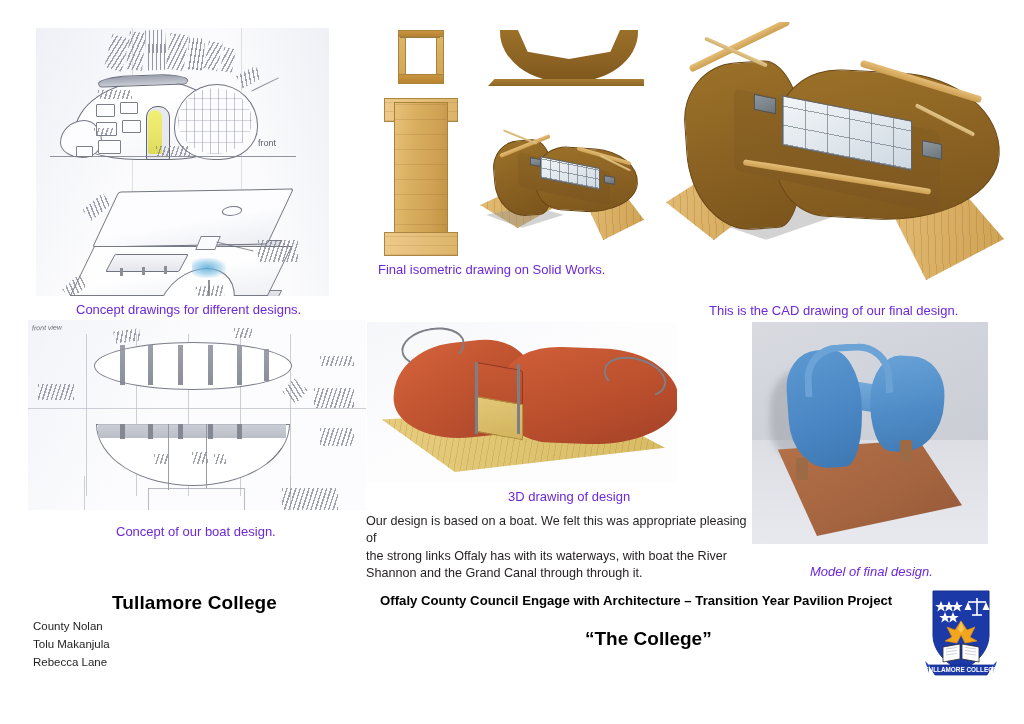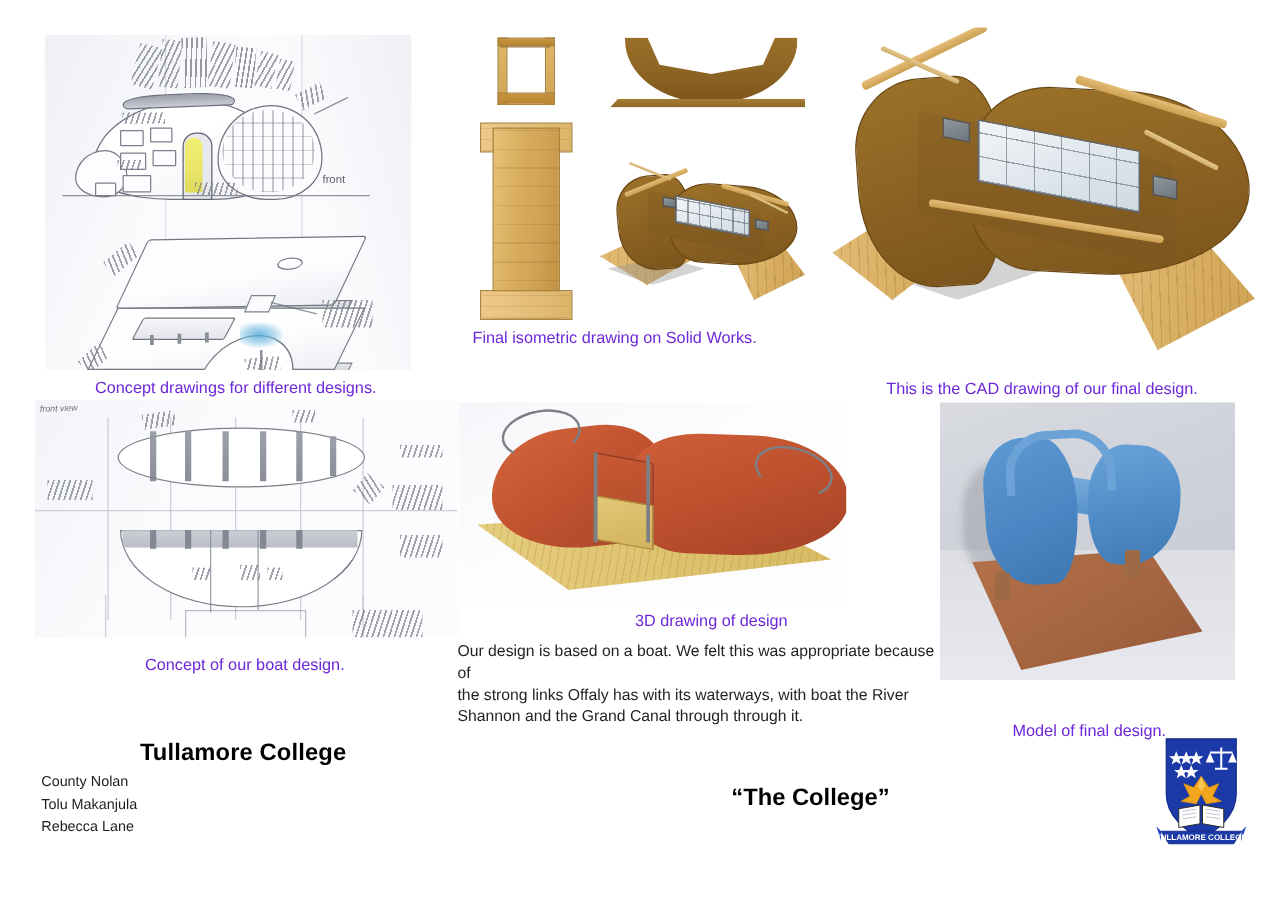--- a/index.html
+++ b/index.html
@@ -646,48 +646,49 @@
     <div class="d3-hoop" style="left:236px; top:36px; width:60px; height:34px;
          border-bottom-color:transparent; transform:rotate(16deg);"></div>
     <div class="abs" style="left:108px; top:40px; width:3px; height:72px;
          background:#7d7f86; transform:skewY(10deg);"></div>
     <div class="abs" style="left:150px; top:42px; width:3px; height:70px;
          background:#7d7f86; transform:skewY(10deg);"></div>
   </div>
   <div class="abs caption" style="left:508px; top:489px;">3D drawing of design</div>
 
   <div class="abs body-text" style="left:366px; top:513px; width:390px;">
-    <div>Our design is based on a boat. We felt this was appropriate because of</div>
+    <div>Our design is based on a boat. We felt this was appropriate pleasing of</div>
     <div>the strong links Offaly has with its waterways, with boat the River</div>
     <div>Shannon and the Grand Canal through through it.</div>
   </div>
 
   <div class="abs panel" id="model-photo-panel">
     <div class="abs" id="mp-floor"></div>
     <div class="abs" id="mp-shadow"></div>
     <div class="abs" id="mp-card-base"></div>
     <div class="abs" id="mp-deck"></div>
     <div class="abs" id="mp-boat-left"></div>
     <div class="abs" id="mp-boat-right"></div>
     <div class="abs" id="mp-rail"></div>
     <div class="abs" style="left:44px;  top:136px; width:12px; height:22px;
          background:#9d6a46; border-radius:2px;"></div>
     <div class="abs" style="left:148px; top:118px; width:12px; height:22px;
          background:#9d6a46; border-radius:2px;"></div>
   </div>
-  <div class="abs caption" style="left:810px; top:577px;">Model of final design.</div>
+  <div class="abs caption" style="left:810px; top:564px;font-style:italic;">Model of final design.</div>
 
   <div class="abs title-bold" id="college-name">Tullamore College</div>
 
   <div class="abs" id="members">
     <div>County Nolan</div>
     <div>Tolu Makanjula</div>
     <div>Rebecca Lane</div>
   </div>
 
+  <div class="abs title-bold" id="project-title">Offaly County Council Engage with Architecture – Transition Year Pavilion Project</div>
 
   <div class="abs title-bold" id="vessel-title">“The College”</div>
 
   <div class="abs" id="crest">
     <svg viewBox="0 0 72 95" width="72" height="95" aria-hidden="true">
 
       <path d="M8 6 H64 V50 C64 68 48 80 36 86 C24 80 8 68 8 50 Z" fill="#1c39a8" stroke="#162f8c" stroke-width="1"></path>
 
       <g fill="#ffffff">
         <polygon points="16,16 17.6,20 21.8,20 18.4,22.6 19.7,26.6 16,24.1 12.3,26.6 13.6,22.6 10.2,20 14.4,20"></polygon>

